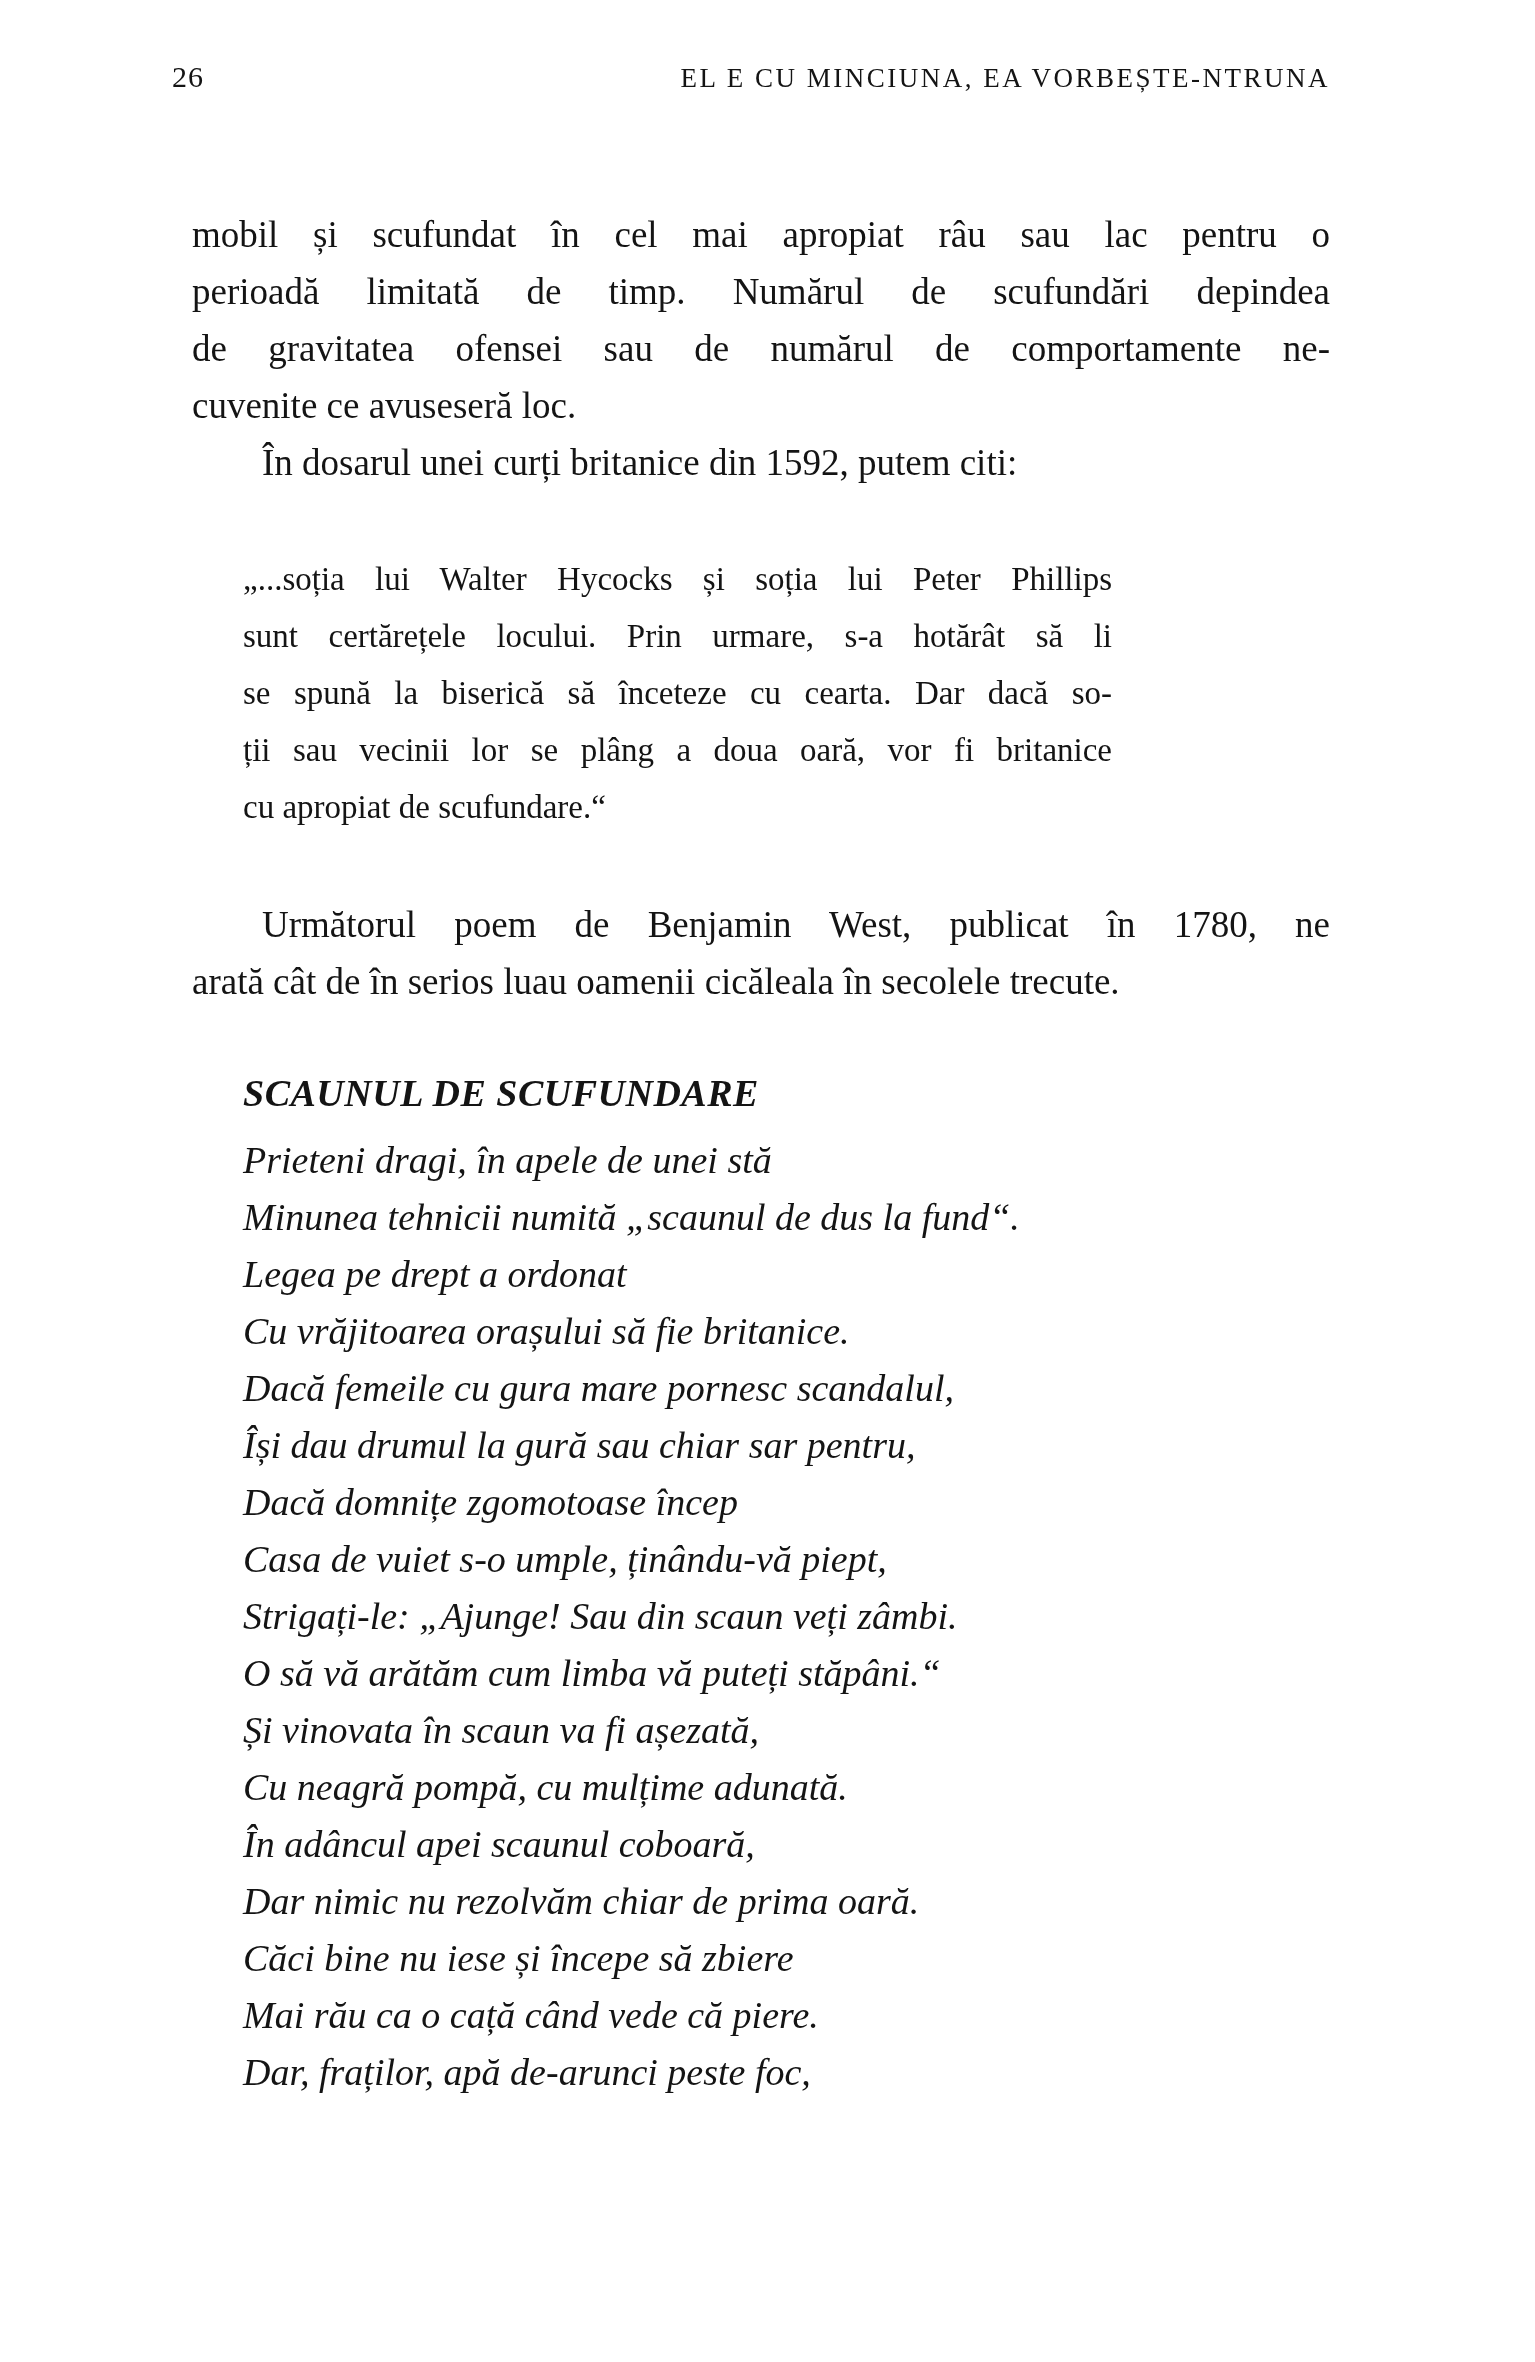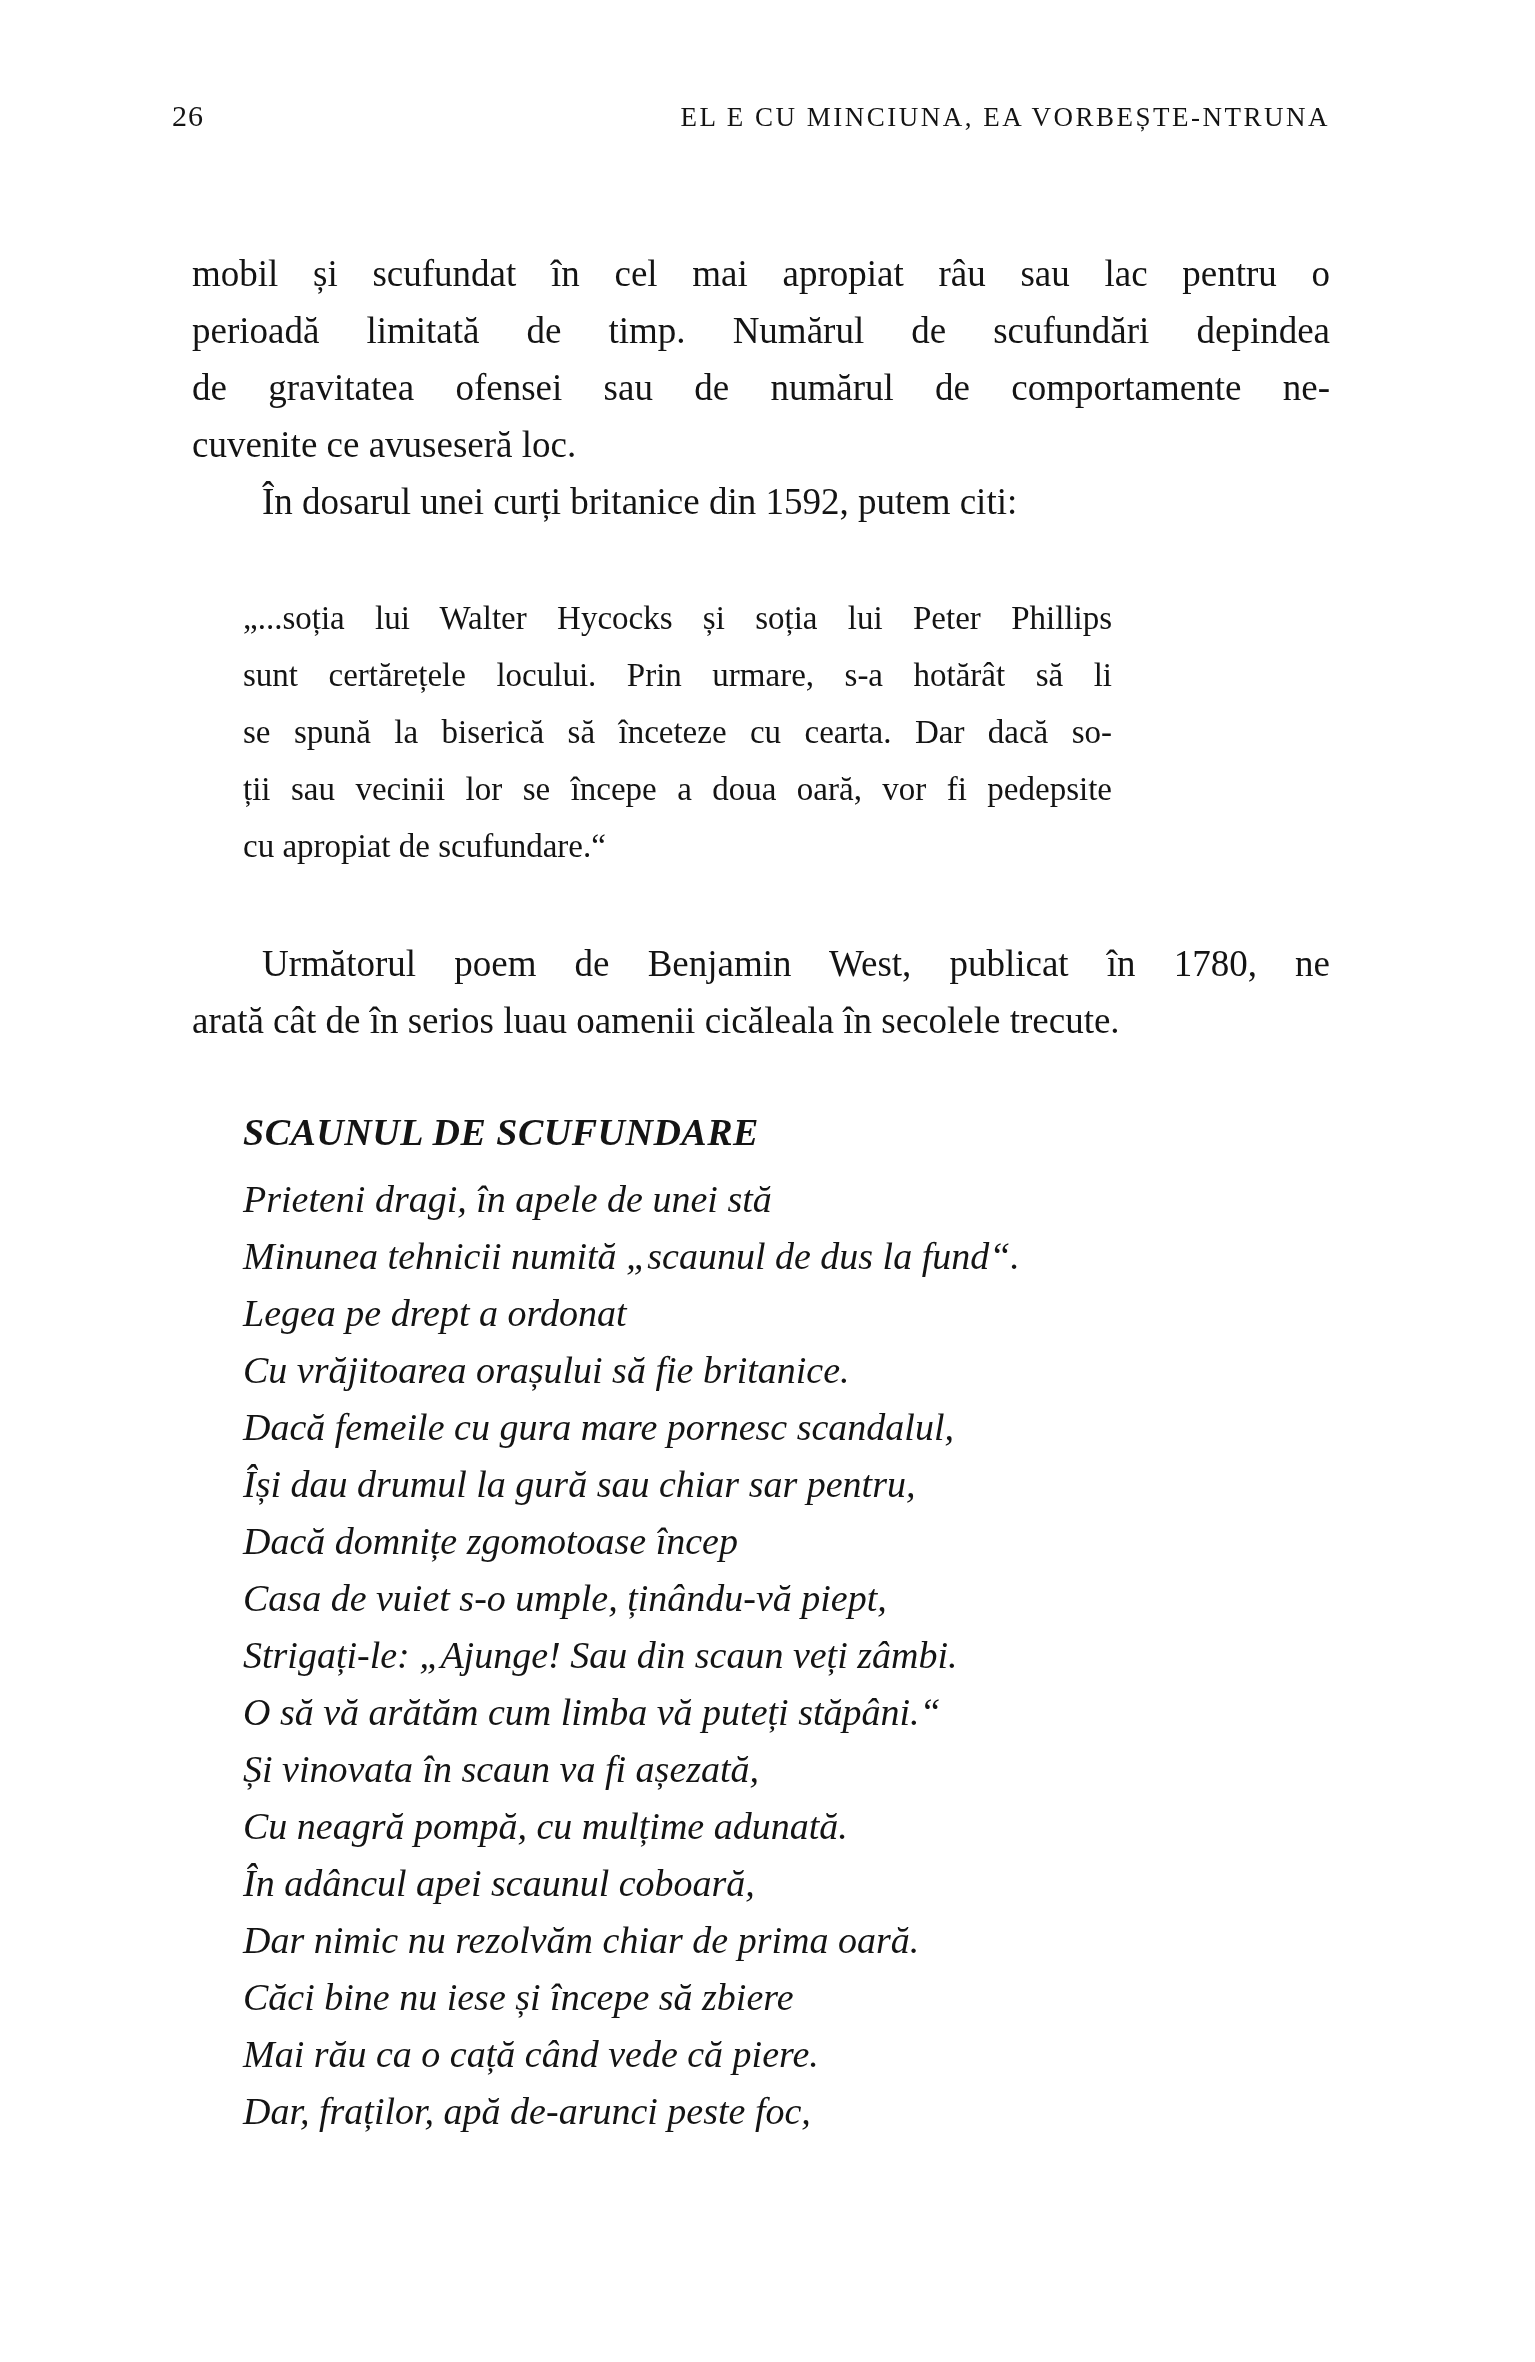--- a/index.html
+++ b/index.html
@@ -11,21 +11,21 @@
     width: 1535px;
     height: 2362px;
     color: #141414;
     font-family: "Liberation Serif", serif;
     -webkit-font-smoothing: antialiased;
   }
   .page {
     box-sizing: border-box;
     width: 1535px;
     height: 2362px;
-    padding: 99px 205px 0 172px;
+    padding: 60px 205px 0 172px;
     overflow: hidden;
   }
   .page-header {
     display: flex;
     justify-content: space-between;
     align-items: baseline;
     height: 34px;
   }
   .page-number {
     font-size: 30px;
@@ -86,21 +86,21 @@
     </div>
 
     <div>
       <div class="bline indent">În dosarul unei curți britanice din 1592, putem citi:</div>
     </div>
 
     <div class="quote-block">
       <div class="bline jline">„...soția lui Walter Hycocks și soția lui Peter Phillips</div>
       <div class="bline jline">sunt certărețele locului. Prin urmare, s-a hotărât să li</div>
       <div class="bline jline">se spună la biserică să înceteze cu cearta. Dar dacă so-</div>
-      <div class="bline jline">ții sau vecinii lor se începe a doua oară, vor fi pedepsite</div>
+      <div class="bline jline">ții sau vecinii lor se plâng a doua oară, vor fi britanice</div>
       <div class="bline">cu apropiat de scufundare.“</div>
     </div>
 
     <div>
       <div class="bline jline indent">Următorul poem de Benjamin West, publicat în 1780, ne</div>
       <div class="bline">arată cât de în serios luau oamenii cicăleala în secolele trecute.</div>
     </div>
 
     <div class="poem-block">
       <div class="bline poem-title">SCAUNUL DE SCUFUNDARE</div>

